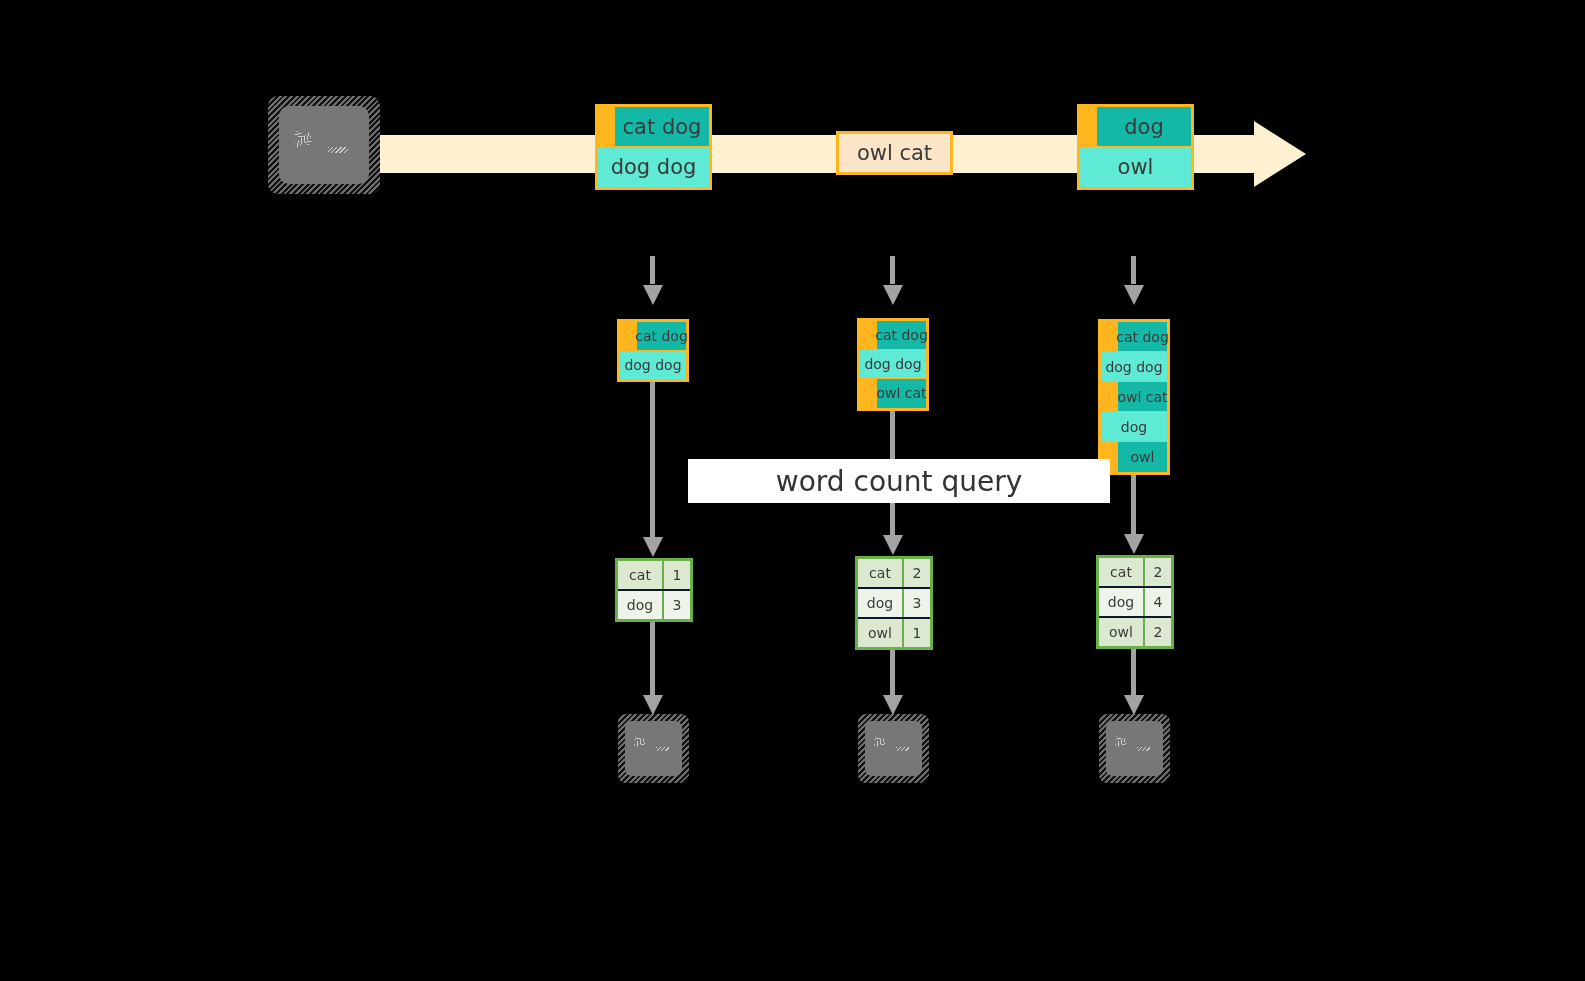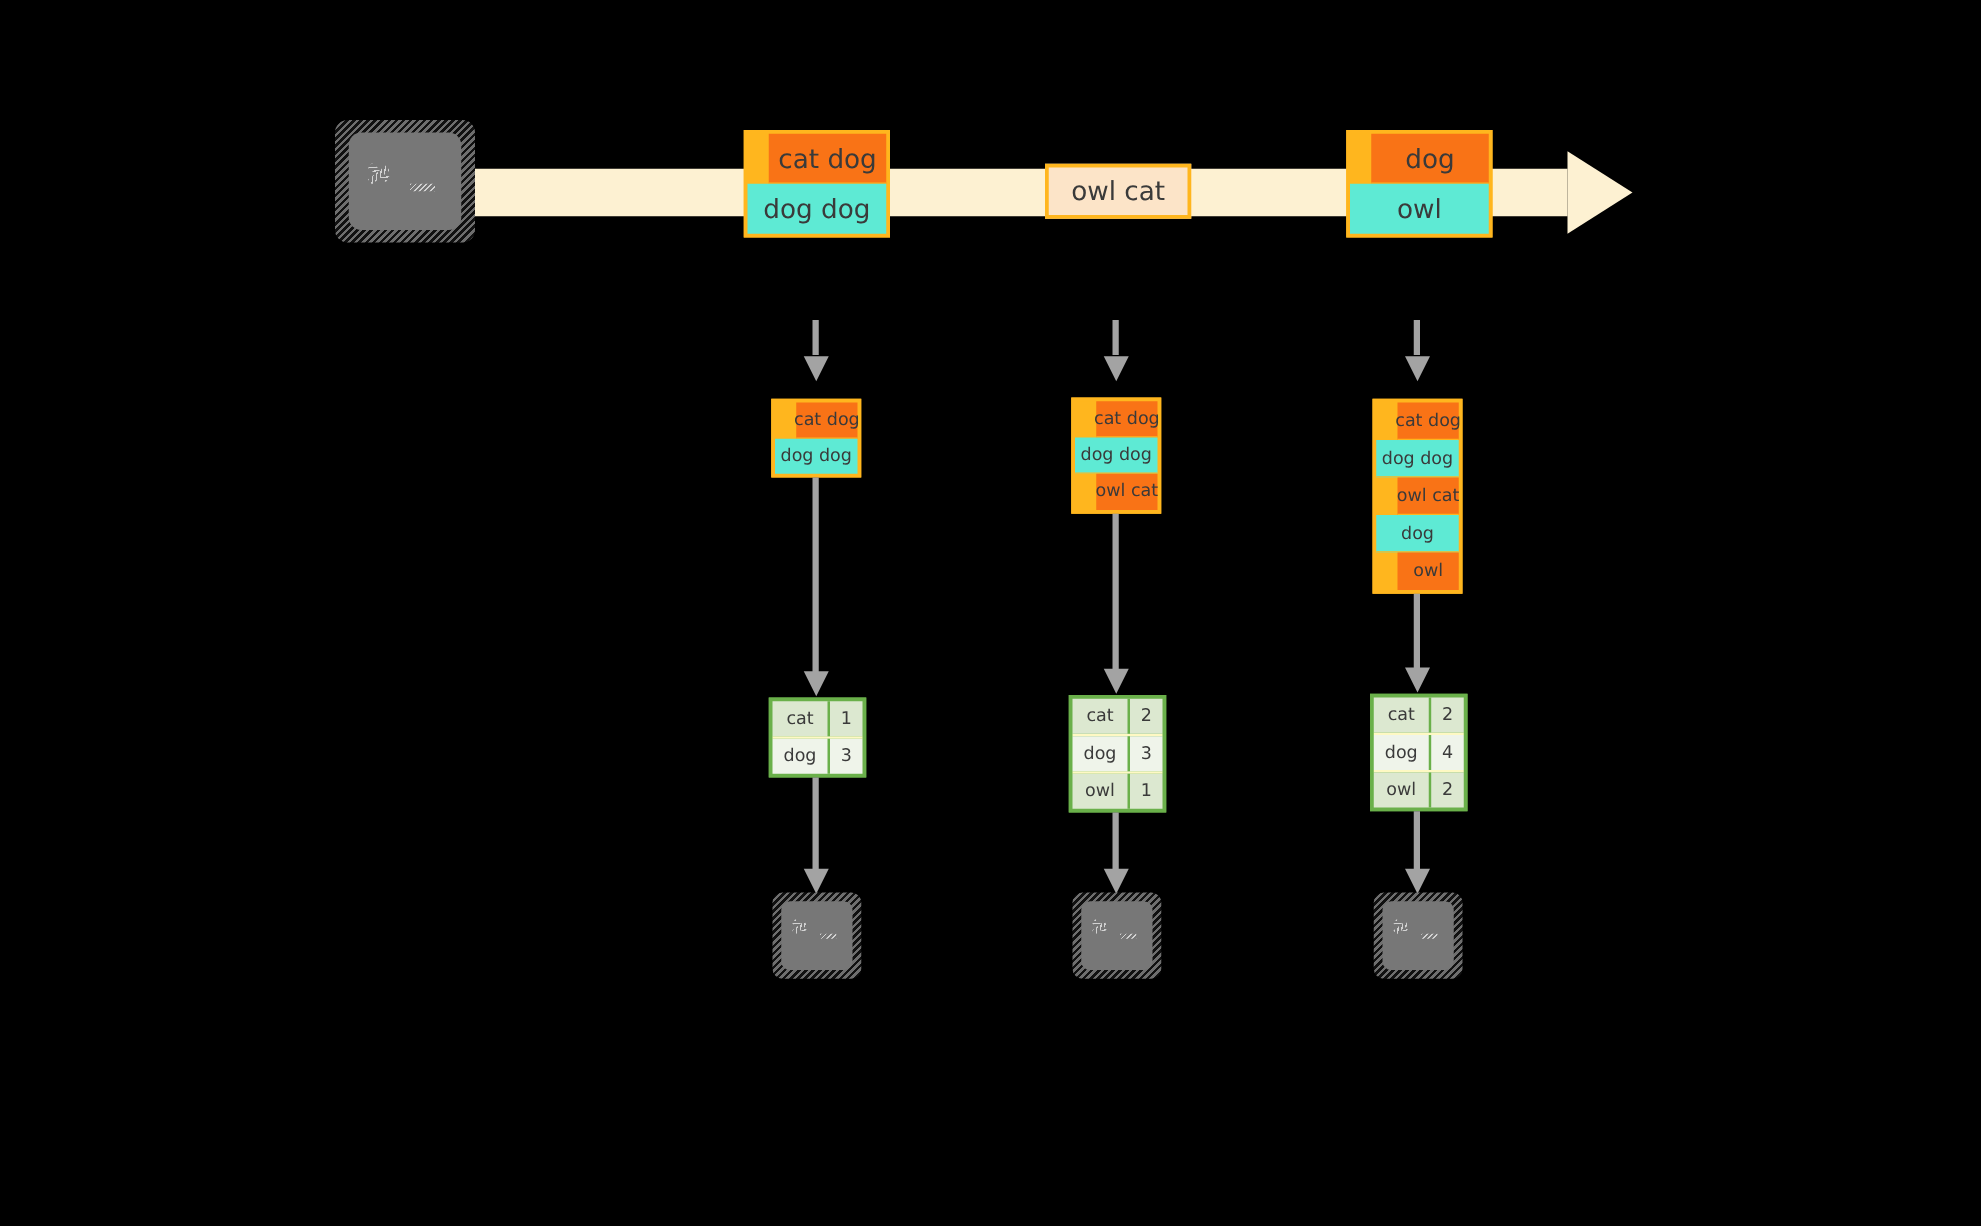--- a/index.html
+++ b/index.html
@@ -74,21 +74,21 @@
   .evt-row {
     box-sizing: border-box;
     display: flex;
     align-items: center;
     justify-content: center;
     color: #3a3a3a;
     white-space: nowrap;
     border-bottom: 1px solid #ffb61e;
   }
   .evt-row:last-child { border-bottom: none; }
-  .evt-row.shade-a { background: #f97316; margin-left: 17px; }
+  .evt-row.shade-a { background: #14b8a6; margin-left: 17px; }
   .evt-row.shade-b { background: #5eead4; }
 
   
   .evt-single {
     position: absolute;
     box-sizing: border-box;
     border: 3px solid #ffb61e;
     background: #fce4c8;
     display: flex;
     align-items: center;
@@ -101,21 +101,21 @@
   .res-table {
     position: absolute;
     box-sizing: border-box;
     border: 3px solid #6ab04a;
     background: #6ab04a;
     display: flex;
     flex-direction: column;
   }
   .res-row {
     display: flex;
-    border-bottom: 2px solid #fef9c3;
+    border-bottom: 2px solid #0f172a;
   }
   .res-row:last-child { border-bottom: none; }
   .res-cell-word,
   .res-cell-count {
     box-sizing: border-box;
     display: flex;
     align-items: center;
     justify-content: center;
     color: #3a3a3a;
     white-space: nowrap;
@@ -306,14 +306,17 @@
       <div class="b1" style="left:1px; top:3px; width:12px; height:4px;
            background:repeating-linear-gradient(135deg,#d2d2d2 0px,#d2d2d2 1px,#777 1px,#777 3px);
            transform:rotate(38deg); transform-origin:left center;"></div>
       <div class="b2" style="left:1px; top:12px; width:12px; height:4px;
            background:repeating-linear-gradient(135deg,#d2d2d2 0px,#d2d2d2 1px,#777 1px,#777 3px);
            transform:rotate(-38deg); transform-origin:left center;"></div>
     </div>
     <div class="glyph-us" style="left:38px; top:33px; width:13px; height:4px;"></div>
   </div>
 
+  <div class="query-banner" style="left:688px; top:459px; width:422px; height:44px; font-size:28px;">
+    <span>word count query</span>
+  </div>
 
 </div>
 
 </body></html>

